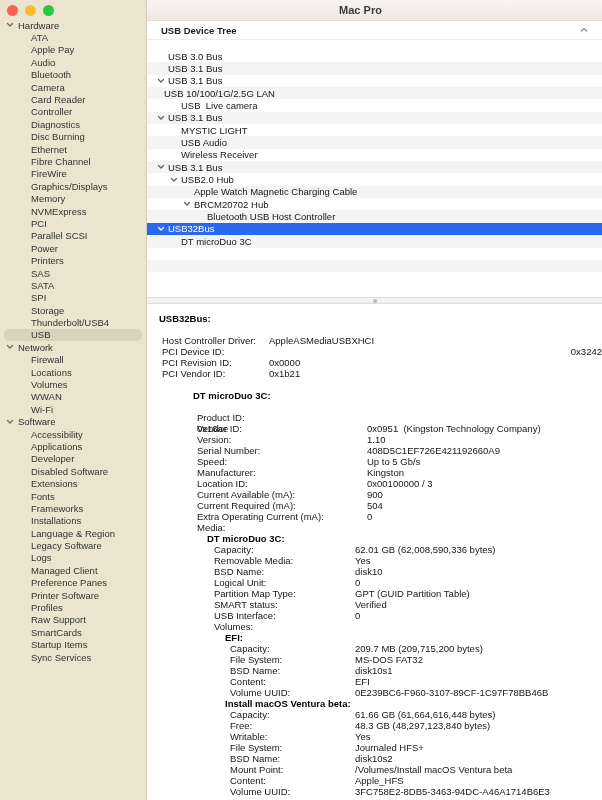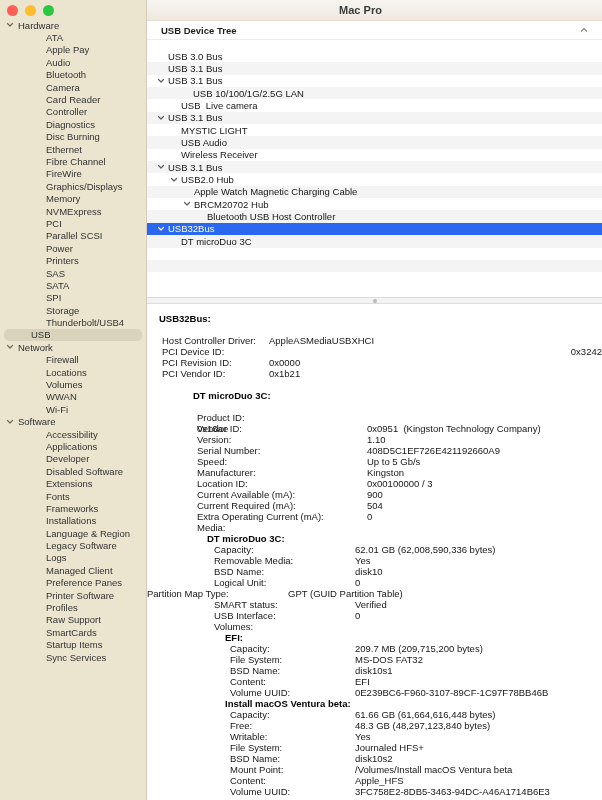--- a/index.html
+++ b/index.html
@@ -16,21 +16,21 @@
     width:147px;flex:none;box-sizing:border-box;
     background:var(--sidebar-bg,#ebe5cf);
     border-right:1px solid #d3ccbb;
   }
   .traffic{display:flex;gap:7px;padding:5px 0 0 7px;height:17px;box-sizing:border-box;}
   .light{width:11px;height:11px;border-radius:50%;}
   .side-list{font-size:9.5px;color:#323232;padding-top:2px;}
   .side-row{height:12.4px;display:flex;align-items:center;white-space:nowrap;}
   .side-row.group{padding-left:6px;font-size:9.5px;color:#2e2e2e;}
   .side-row.group .chev{width:12px;display:flex;align-items:center;}
-  .side-row.child{padding-left:46px;}
+  .side-row.child{padding-left:31px;}
   .side-row.selected{
     background:#d9d2bc;border-radius:5px;margin:0 4px;
     padding-left:27px;
   }
 
   
   .content{flex:1;display:flex;flex-direction:column;background:#fff;min-width:0;}
   .titlebar{
     height:20px;flex:none;display:flex;align-items:center;justify-content:center;
     background:linear-gradient(#f7f4f0,#f0e9e0);
@@ -268,21 +268,21 @@
         <polyline points="1.5,5 4,2.5 6.5,5" fill="none" stroke="#8d8d8d" stroke-width="1.2" stroke-linecap="round" stroke-linejoin="round"></polyline>
       </svg>
     </div>
 
     <div class="tree" id="tree">
         <div class="tree-row" style="padding-left: 10px;"><span class="chev"></span><span>USB 3.0 Bus</span></div>
         <div class="tree-row striped" style="padding-left: 10px;"><span class="chev"></span><span>USB 3.1 Bus</span></div>
         <div class="tree-row" style="padding-left: 10px;"><span class="chev"><svg width="8" height="8" viewBox="0 0 8 8">
               <polyline points="1.5,2.5 4,5 6.5,2.5" fill="none" stroke="#5f5f5f" stroke-width="1.2" stroke-linecap="round" stroke-linejoin="round"></polyline>
             </svg></span><span>USB 3.1 Bus</span></div>
-        <div class="tree-row striped" style="padding-left: 35px;"><span class="chev"></span><span>USB 10/100/1G/2.5G LAN</span></div>
+        <div class="tree-row striped" style="padding-left: 6px;"><span class="chev"></span><span>USB 10/100/1G/2.5G LAN</span></div>
         <div class="tree-row" style="padding-left: 23px;"><span class="chev"></span><span>USB  Live camera</span></div>
         <div class="tree-row striped" style="padding-left: 10px;"><span class="chev"><svg width="8" height="8" viewBox="0 0 8 8">
               <polyline points="1.5,2.5 4,5 6.5,2.5" fill="none" stroke="#5f5f5f" stroke-width="1.2" stroke-linecap="round" stroke-linejoin="round"></polyline>
             </svg></span><span>USB 3.1 Bus</span></div>
         <div class="tree-row" style="padding-left: 23px;"><span class="chev"></span><span>MYSTIC LIGHT</span></div>
         <div class="tree-row striped" style="padding-left: 23px;"><span class="chev"></span><span>USB Audio</span></div>
         <div class="tree-row" style="padding-left: 23px;"><span class="chev"></span><span>Wireless Receiver</span></div>
         <div class="tree-row striped" style="padding-left: 10px;"><span class="chev"><svg width="8" height="8" viewBox="0 0 8 8">
               <polyline points="1.5,2.5 4,5 6.5,2.5" fill="none" stroke="#5f5f5f" stroke-width="1.2" stroke-linecap="round" stroke-linejoin="round"></polyline>
             </svg></span><span>USB 3.1 Bus</span></div>
@@ -325,21 +325,21 @@
         <div class="dline" style="padding-left: 50px;"><span class="lbl" style="width: 170px;">Location ID:</span><span class="val">0x00100000 / 3</span></div>
         <div class="dline" style="padding-left: 50px;"><span class="lbl" style="width: 170px;">Current Available (mA):</span><span class="val">900</span></div>
         <div class="dline" style="padding-left: 50px;"><span class="lbl" style="width: 170px;">Current Required (mA):</span><span class="val">504</span></div>
         <div class="dline" style="padding-left: 50px;"><span class="lbl" style="width: 170px;">Extra Operating Current (mA):</span><span class="val">0</span></div>
         <div class="dline" style="padding-left: 50px;"><span class="lbl" style="width: 170px;">Media:</span><span class="val"></span></div>
         <div class="dline heading" style="padding-left: 60px;">DT microDuo 3C:</div>
         <div class="dline" style="padding-left: 67px;"><span class="lbl" style="width: 141px;">Capacity:</span><span class="val">62.01 GB (62,008,590,336 bytes)</span></div>
         <div class="dline" style="padding-left: 67px;"><span class="lbl" style="width: 141px;">Removable Media:</span><span class="val">Yes</span></div>
         <div class="dline" style="padding-left: 67px;"><span class="lbl" style="width: 141px;">BSD Name:</span><span class="val">disk10</span></div>
         <div class="dline" style="padding-left: 67px;"><span class="lbl" style="width: 141px;">Logical Unit:</span><span class="val">0</span></div>
-        <div class="dline" style=""><span class="lbl" style="width: 141px;">Partition Map Type:</span><span class="val">GPT (GUID Partition Table)</span></div>
+        <div class="dline" style="padding-left: 67px;"><span class="lbl" style="width: 141px;">Partition Map Type:</span><span class="val">GPT (GUID Partition Table)</span></div>
         <div class="dline" style="padding-left: 67px;"><span class="lbl" style="width: 141px;">SMART status:</span><span class="val">Verified</span></div>
         <div class="dline" style="padding-left: 67px;"><span class="lbl" style="width: 141px;">USB Interface:</span><span class="val">0</span></div>
         <div class="dline" style="padding-left: 67px;"><span class="lbl" style="width: 141px;">Volumes:</span><span class="val"></span></div>
         <div class="dline heading" style="padding-left: 78px;">EFI:</div>
         <div class="dline" style="padding-left: 83px;"><span class="lbl" style="width: 125px;">Capacity:</span><span class="val">209.7 MB (209,715,200 bytes)</span></div>
         <div class="dline" style="padding-left: 83px;"><span class="lbl" style="width: 125px;">File System:</span><span class="val">MS-DOS FAT32</span></div>
         <div class="dline" style="padding-left: 83px;"><span class="lbl" style="width: 125px;">BSD Name:</span><span class="val">disk10s1</span></div>
         <div class="dline" style="padding-left: 83px;"><span class="lbl" style="width: 125px;">Content:</span><span class="val">EFI</span></div>
         <div class="dline" style="padding-left: 83px;"><span class="lbl" style="width: 125px;">Volume UUID:</span><span class="val">0E239BC6-F960-3107-89CF-1C97F78BB46B</span></div>
         <div class="dline heading" style="padding-left: 78px;">Install macOS Ventura beta:</div>

